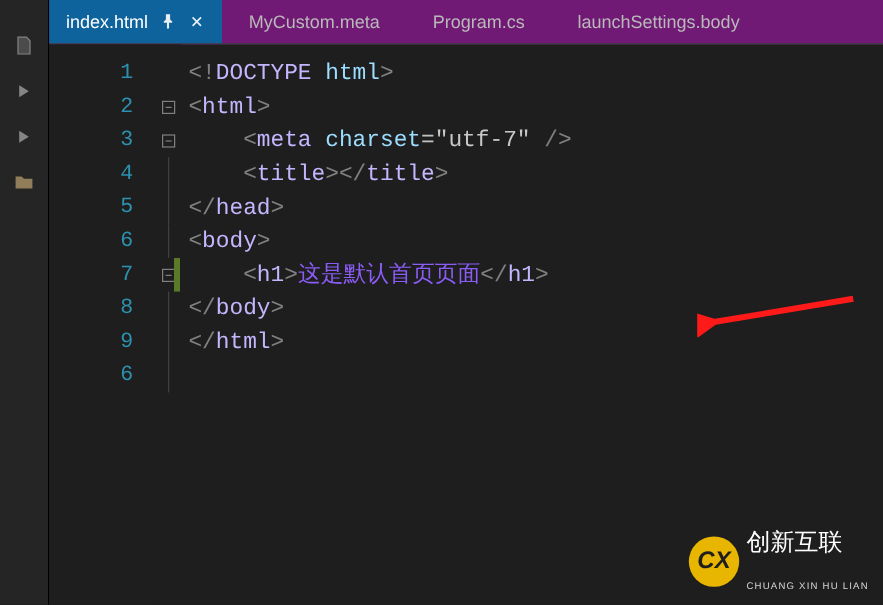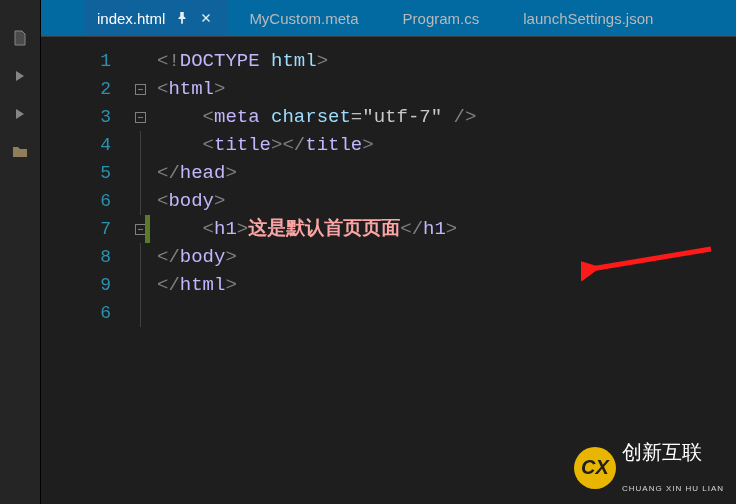--- a/index.html
+++ b/index.html
@@ -3,42 +3,42 @@
 <meta charset="utf-8">
 <style>
   html,body{margin:0;padding:0;background:#1e1e1e;color:#d4d4d4;font-family:Consolas,"Courier New",monospace;font-size:18px;width:736px;height:504px;overflow:hidden;}
   .root{display:flex;flex-direction:column;width:100%;height:100%;background:#1e1e1e;}
   .topstrip{height:10px;background:#2d2d30;border-bottom:1px solid #3e3e42;color:#bbb;font-size:12px;font-family:"Segoe UI",sans-serif;display:flex;align-items:flex-end;justify-content:center;gap:60px;padding-bottom:0;}
   .topstrip span{opacity:.55;}
   .body{flex:1;display:flex;min-height:0;}
   .sidebar{width:40px;background:#252526;border-right:1px solid #000;display:flex;flex-direction:column;align-items:center;padding-top:30px;gap:22px;}
   .side-icon{width:16px;height:16px;opacity:.6;}
   .main{flex:1;display:flex;flex-direction:column;min-width:0;background:#1e1e1e;}
-  .tabs{height:36px;background:#0369a1;border-bottom:1px solid #3e3e42;display:flex;align-items:stretch;font-family:"Segoe UI",sans-serif;font-size:15px;padding-left:42px;}
+  .tabs{height:36px;background:#701a75;border-bottom:1px solid #3e3e42;display:flex;align-items:stretch;font-family:"Segoe UI",sans-serif;font-size:15px;}
   .tab{display:flex;align-items:center;gap:10px;padding:0 14px;color:#b9b9b9;cursor:pointer;white-space:nowrap;}
   .tab.active{background:#0e639c;color:#fff;}
   .pin,.close{display:inline-flex;width:14px;height:14px;align-items:center;justify-content:center;opacity:.9;}
   .pin svg,.close svg{width:14px;height:14px;}
   .tab.inactive{padding:0 22px;}
   .editor{flex:1;display:flex;min-height:0;}
   .gutter{width:88px;background:#1e1e1e;border-right:0px;text-align:right;padding:10px 18px 0 0;color:#2b91af;font-size:18px;box-sizing:border-box;}
   .gutter .ln{height:28px;line-height:28px;}
   .fold{width:22px;padding-top:10px;background:#1e1e1e;}
   .fold .fbox{height:28px;display:flex;align-items:center;justify-content:center;}
   .minus{width:11px;height:11px;border:1px solid #808080;position:relative;box-sizing:border-box;}
   .minus::after{content:"";position:absolute;left:2px;right:2px;top:4px;border-top:1px solid #808080;}
   .vline{width:1px;height:28px;background:#404040;margin:0 auto;}
   .code{flex:1;padding:10px 0 0 6px;font-size:19px;line-height:28px;position:relative;}
   .line{height:28px;white-space:pre;}
   .lbracket{color:#808080;}
   .tagname{color:#c4b5fd;}
   .attrname{color:#9cdcfe;}
   .op{color:#c0c0c0;}
   .str{color:#c8c8c8;}
-  .txt{color:#fca5a5;font-weight:bold;}
+  .txt{color:#8b5cf6;}
   .line.rel{position:relative;}
   .green-mark{position:absolute;left:-12px;top:0;bottom:0;width:5px;background:#5a7a2a;}
   
   .arrow{position:absolute;top:204px;left:430px;}
   
   .watermark{position:absolute;bottom:10px;right:12px;display:flex;align-items:center;gap:6px;font-family:"Segoe UI","Microsoft YaHei",sans-serif;color:#fff;}
   .wm-badge{width:42px;height:42px;border-radius:50%;background:#e8b500;display:flex;align-items:center;justify-content:center;color:#1e1e1e;font-weight:bold;font-size:20px;font-style:italic;}
   .wm-text{display:flex;flex-direction:column;line-height:1.1;}
   .wm-main{font-size:20px;}
   .wm-sub{font-size:8px;letter-spacing:1px;opacity:.8;margin-top:22px;}
@@ -89,21 +89,21 @@
               </svg>
             </span>
         </div>
         <div class="tab inactive">
             <span>MyCustom.meta</span>
           </div>
         <div class="tab inactive">
             <span>Program.cs</span>
           </div>
         <div class="tab inactive">
-            <span>launchSettings.json</span>
+            <span>launchSettings.body</span>
           </div>
       </div>
 
       <div class="editor">
         <div class="gutter">
           <div class="ln">1</div>
           <div class="ln">2</div>
           <div class="ln">3</div>
           <div class="ln">4</div>
           <div class="ln">5</div>

